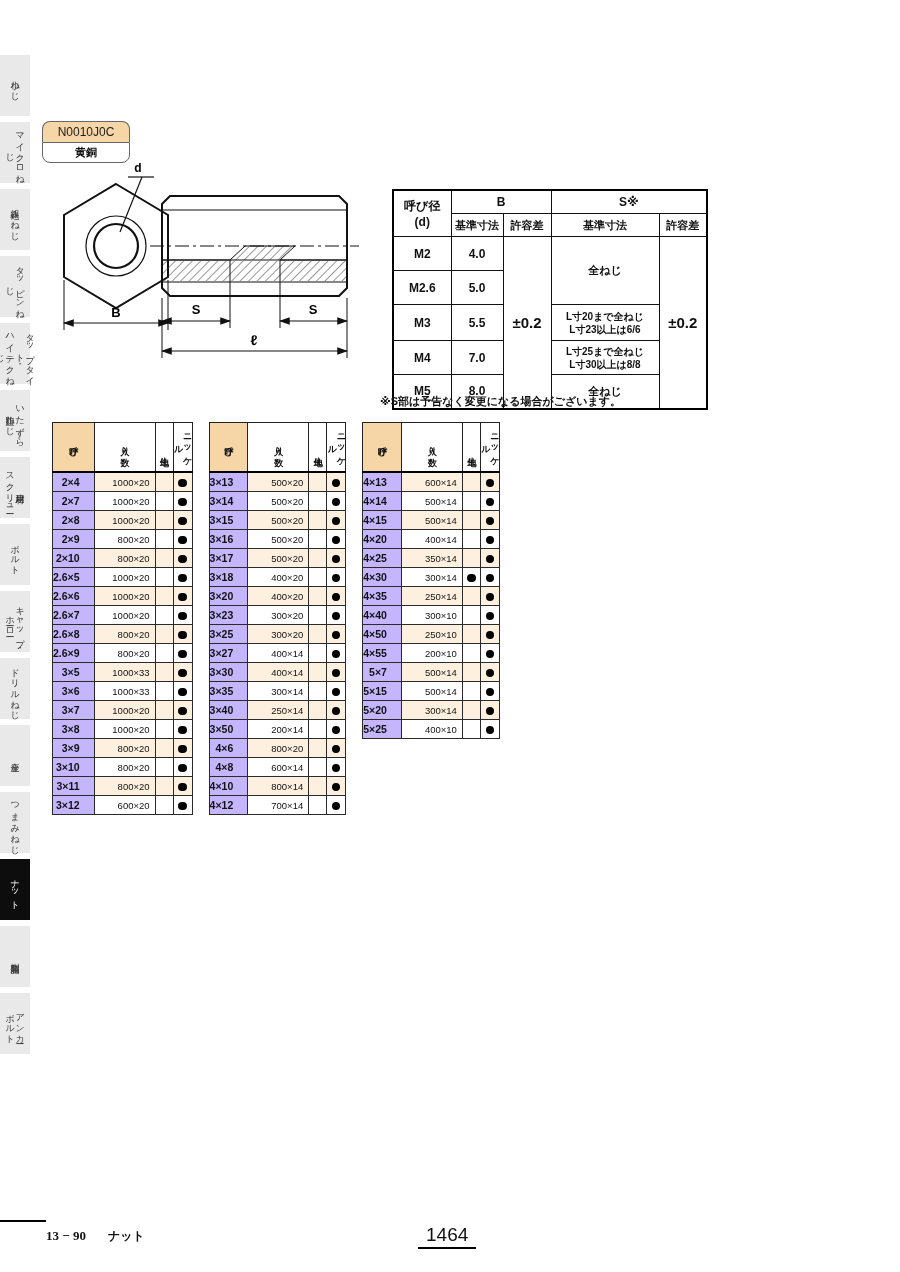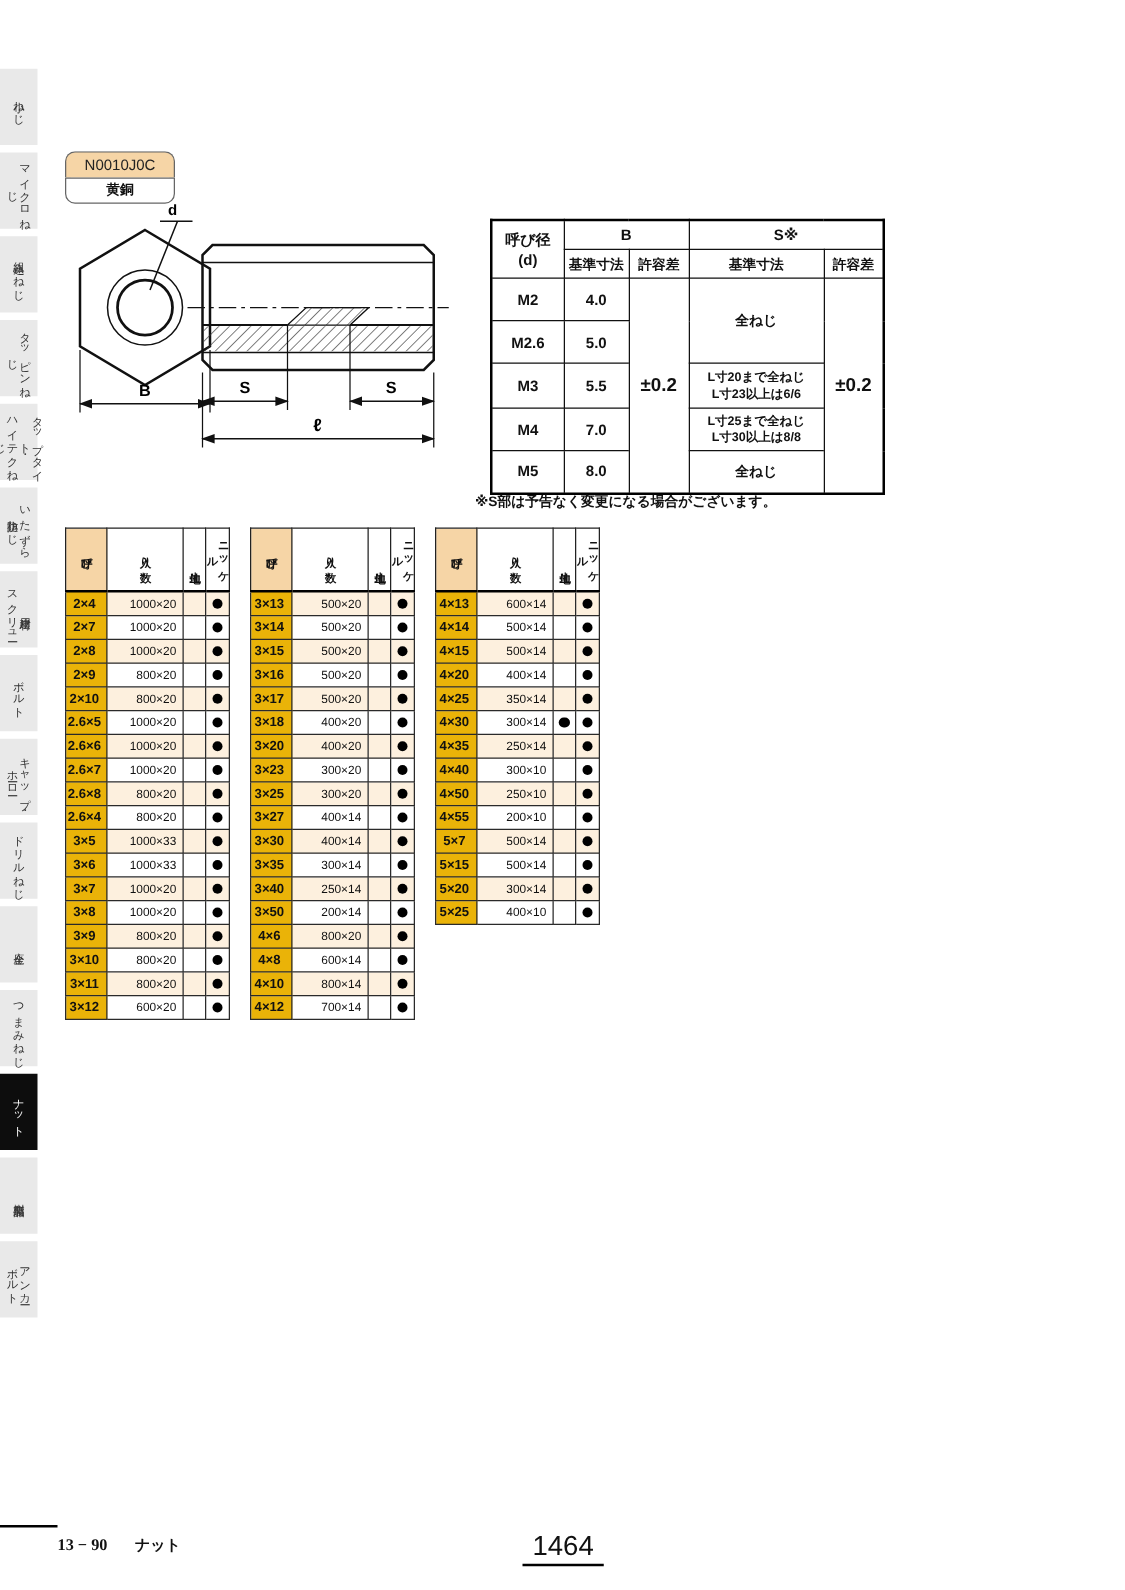--- a/index.html
+++ b/index.html
@@ -16,32 +16,32 @@
 
   
   .header-box{position:absolute;left:42px;top:43px;width:770px;height:70px;
               border:2px solid #4a4a4a;border-radius:12px;display:flex;background:#fff;}
   .header-left{width:528px;display:flex;align-items:center;padding-left:16px;
                border-right:1.5px solid #4a4a4a;}
   .page-title{font-size:22px;font-weight:bold;letter-spacing:.5px;}
   .header-right{flex:1;display:flex;align-items:center;justify-content:center;}
 
   
-  .badge{position:absolute;left:52px;top:121px;width:88px;}
+  .badge{position:absolute;left:42px;top:121px;width:88px;}
   .badge-code{background:#f6d5a6;border:1.5px solid #666;border-bottom:none;
               border-radius:8px 8px 0 0;height:20px;line-height:20px;text-align:center;
               font-size:12px;color:#222;}
   .badge-mat{background:#fff;border:1.5px solid #666;border-radius:0 0 8px 8px;
              height:19px;line-height:19px;text-align:center;font-size:11px;font-weight:bold;}
 
   
   .drawing{position:absolute;left:40px;top:158px;}
 
   
-  .spec-wrap{position:absolute;left:392px;top:175px;}
+  .spec-wrap{position:absolute;left:392px;top:189px;}
   table.spec{border-collapse:collapse;table-layout:fixed;border:2px solid #000;
              font-weight:bold;}
   table.spec th,table.spec td{border:1px solid #111;text-align:center;vertical-align:middle;
              padding:0;white-space:pre-line;background:#fff;}
   table.spec tr.h1 th{height:22px;font-size:12px;}
   table.spec tr.h2 th{height:22px;font-size:11px;}
   table.spec .dval{font-size:12px;}
   table.spec .bval{font-size:12px;font-weight:bold;}
   table.spec .tol{font-size:15px;}
   table.spec .sval{font-size:11px;}
@@ -53,33 +53,33 @@
   
   .ptables{position:absolute;left:52px;top:422px;display:flex;gap:16px;align-items:flex-start;}
   table.ptable{border-collapse:collapse;table-layout:fixed;border:1.5px solid #000;}
   table.ptable th{height:44px;border:1px solid #222;border-bottom:2px solid #000;
                   background:#fff;text-align:center;vertical-align:middle;font-weight:bold;padding:0;}
   table.ptable th.call{background:#f6d5a6;}
   table.ptable .vh{writing-mode:vertical-rl;font-size:9px;line-height:9px;letter-spacing:1px;
                    display:inline-block;}
   table.ptable td{height:13.2px;border:1px solid #2a2a2a;padding:0;background:#fff;
                   vertical-align:middle;}
-  table.ptable td.call{background:#eab308;font-weight:bold;font-size:10.5px;
-                       text-align:center;padding-right:3px;}
+  table.ptable td.call{background:#c4b5fd;font-weight:bold;font-size:10.5px;
+                       text-align:right;padding-right:14px;}
   table.ptable td.qty{text-align:right;padding-right:5px;font-size:9.5px;}
   table.ptable td.mark{text-align:center;}
   table.ptable tr.even td.zebra{background:#fdf0de;}
   .dot{display:inline-block;width:8.5px;height:8.5px;border-radius:50%;background:#000;
        vertical-align:middle;}
 
   
   .footer-tick{position:absolute;left:0;top:1220px;width:46px;height:2px;background:#000;}
   .footer-left{position:absolute;left:46px;top:1228px;font-size:13px;font-weight:bold;font-family:Liberation Serif, serif;}
   .footer-left .cat{margin-left:22px;font-size:12px;}
-  .page-num{position:absolute;left:418px;top:1224px;font-size:22px;color:#111;
+  .page-num{position:absolute;left:418px;top:1224px;font-size:19px;color:#111;
             border-bottom:2px solid #000;padding:0 8px 1px 8px;}
 </style>
 </head>
 <body>
 
 <div id="page">
 
   <div class="sidebar">
       <div class="side-item">
         <span>小ねじ</span>
@@ -309,21 +309,21 @@
             <td class="mark zebra"></td>
             <td class="mark zebra"><span class="dot"></span></td>
           </tr>
           <tr class="even">
             <td class="call">2.6×8</td>
             <td class="qty zebra">800×20</td>
             <td class="mark zebra"></td>
             <td class="mark zebra"><span class="dot"></span></td>
           </tr>
           <tr class="odd">
-            <td class="call">2.6×4</td>
+            <td class="call">2.6×9</td>
             <td class="qty zebra">800×20</td>
             <td class="mark zebra"></td>
             <td class="mark zebra"><span class="dot"></span></td>
           </tr>
           <tr class="even">
             <td class="call">3×5</td>
             <td class="qty zebra">1000×33</td>
             <td class="mark zebra"></td>
             <td class="mark zebra"><span class="dot"></span></td>
           </tr>

